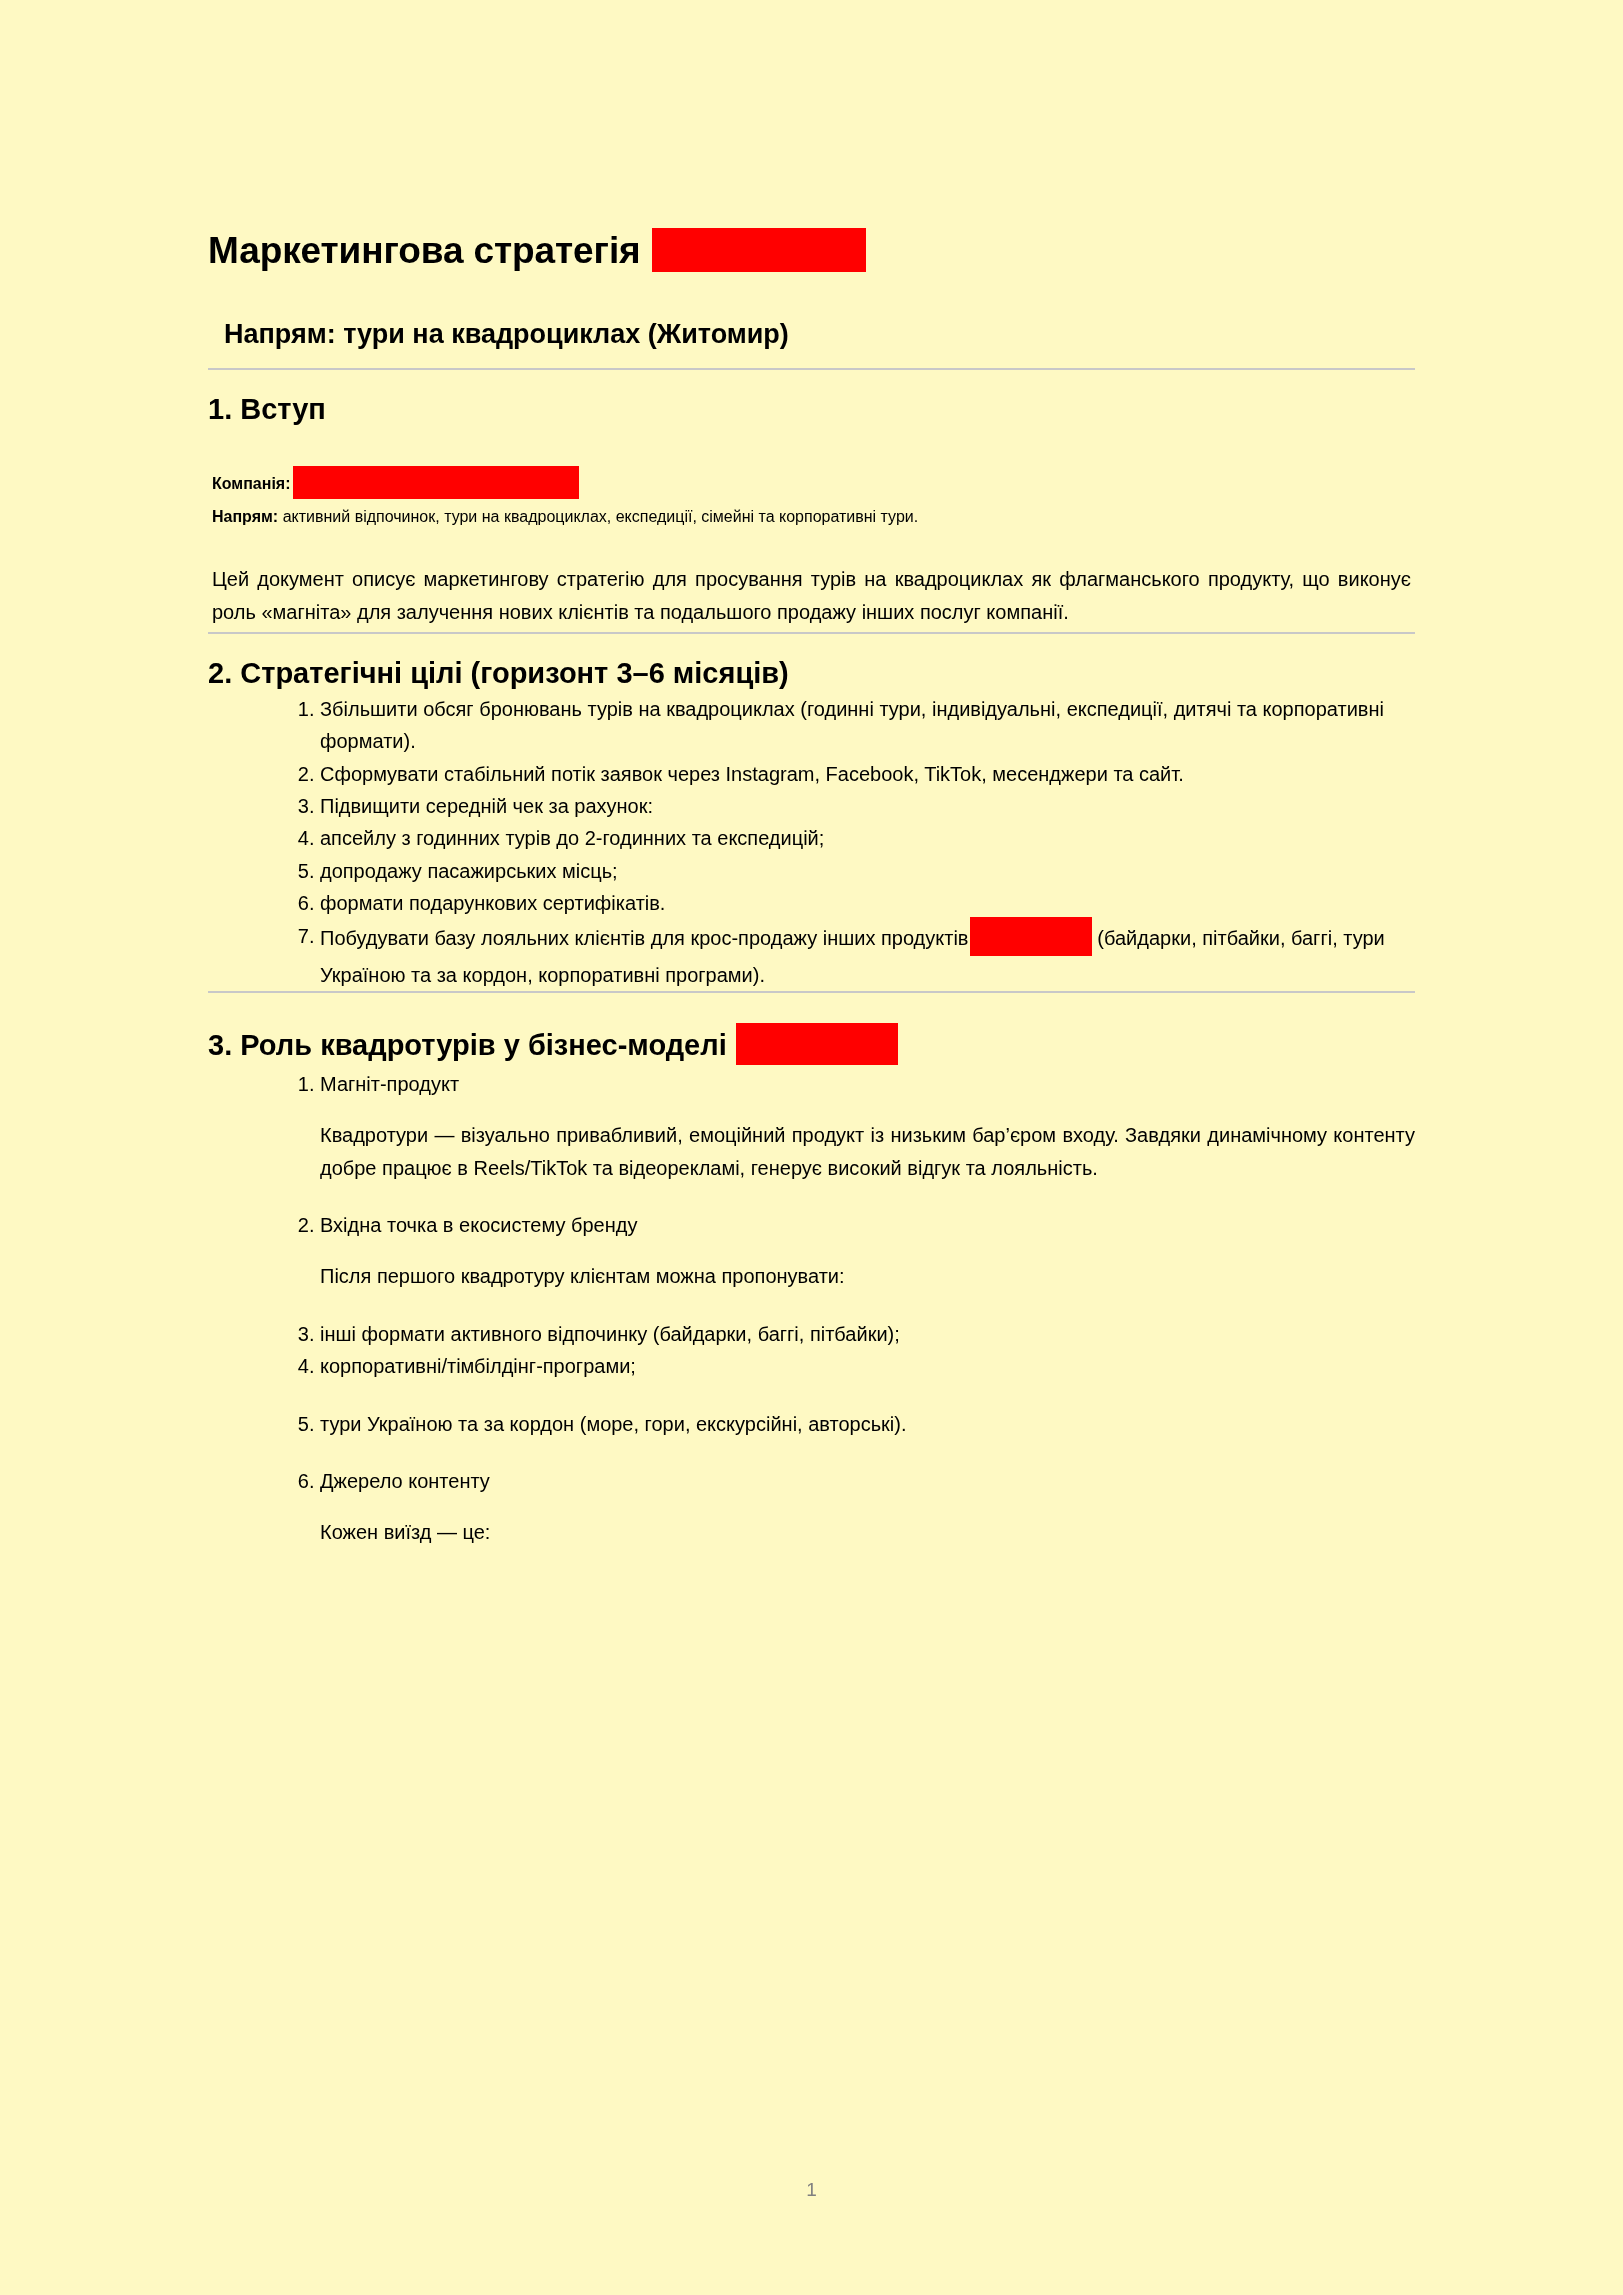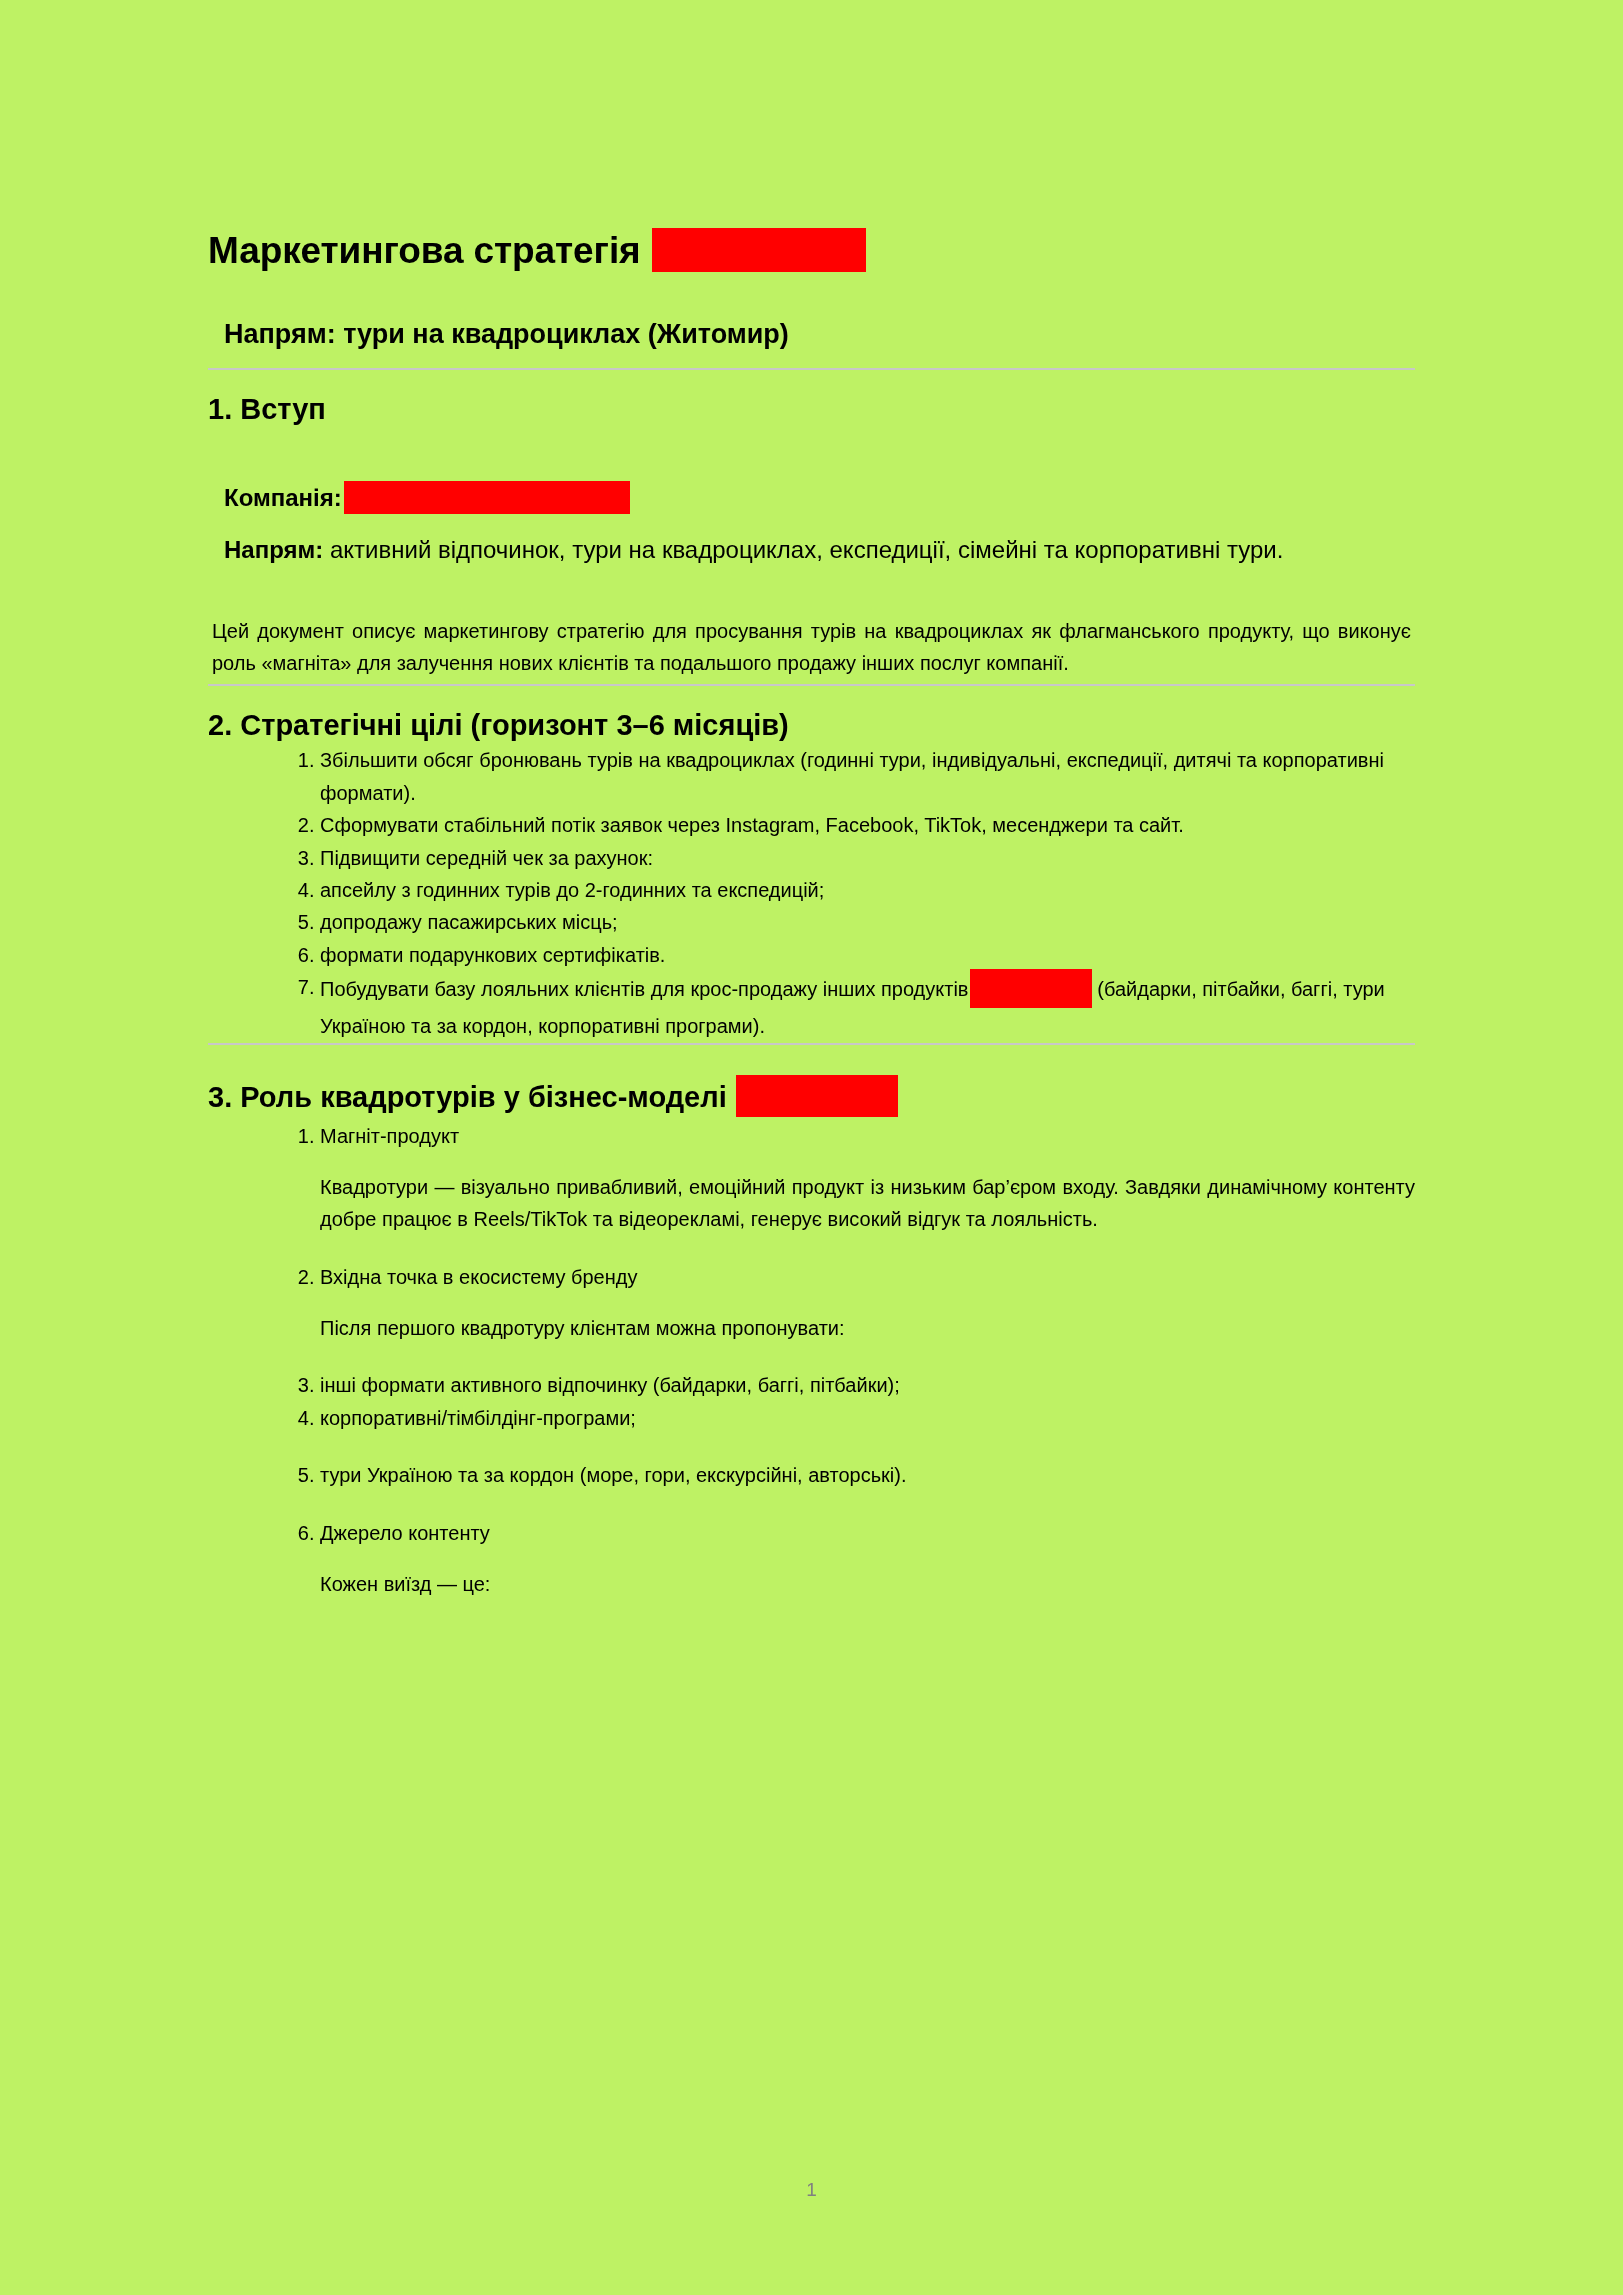--- a/index.html
+++ b/index.html
@@ -8,21 +8,21 @@
     background: #ffffff;
   }
   body {
     font-family: "Liberation Sans", sans-serif;
     color: #000000;
   }
   .page {
     position: relative;
     width: 1623px;
     height: 2295px;
-    background: #bef264;
+    background: #fef9c3;
     box-sizing: border-box;
     overflow: hidden;
   }
   .content {
     position: absolute;
     left: 208px;
     top: 0;
     width: 1207px;
   }
 
@@ -69,23 +69,23 @@
     border-top: 2.6px solid #c8c8c8;
     margin: 0;
     width: 1207px;
   }
   .rule-1 { margin-top: 49px; }
   .rule-2 { margin-top: 52px; }
   .rule-3 { margin-top: 49px; }
 
   
   .meta-line {
-    font-size: 24px;
+    font-size: 16px;
     line-height: 1.52;
-    margin: 16px;
+    margin: 4px;
   }
   .meta-line.first { padding-top: 35px; }
   .meta-line b { font-weight: bold; }
 
   p.para {
     font-size: 20px;
     line-height: 1.62;
     text-align: justify;
     margin: 4px;
     padding-top: 30px;

